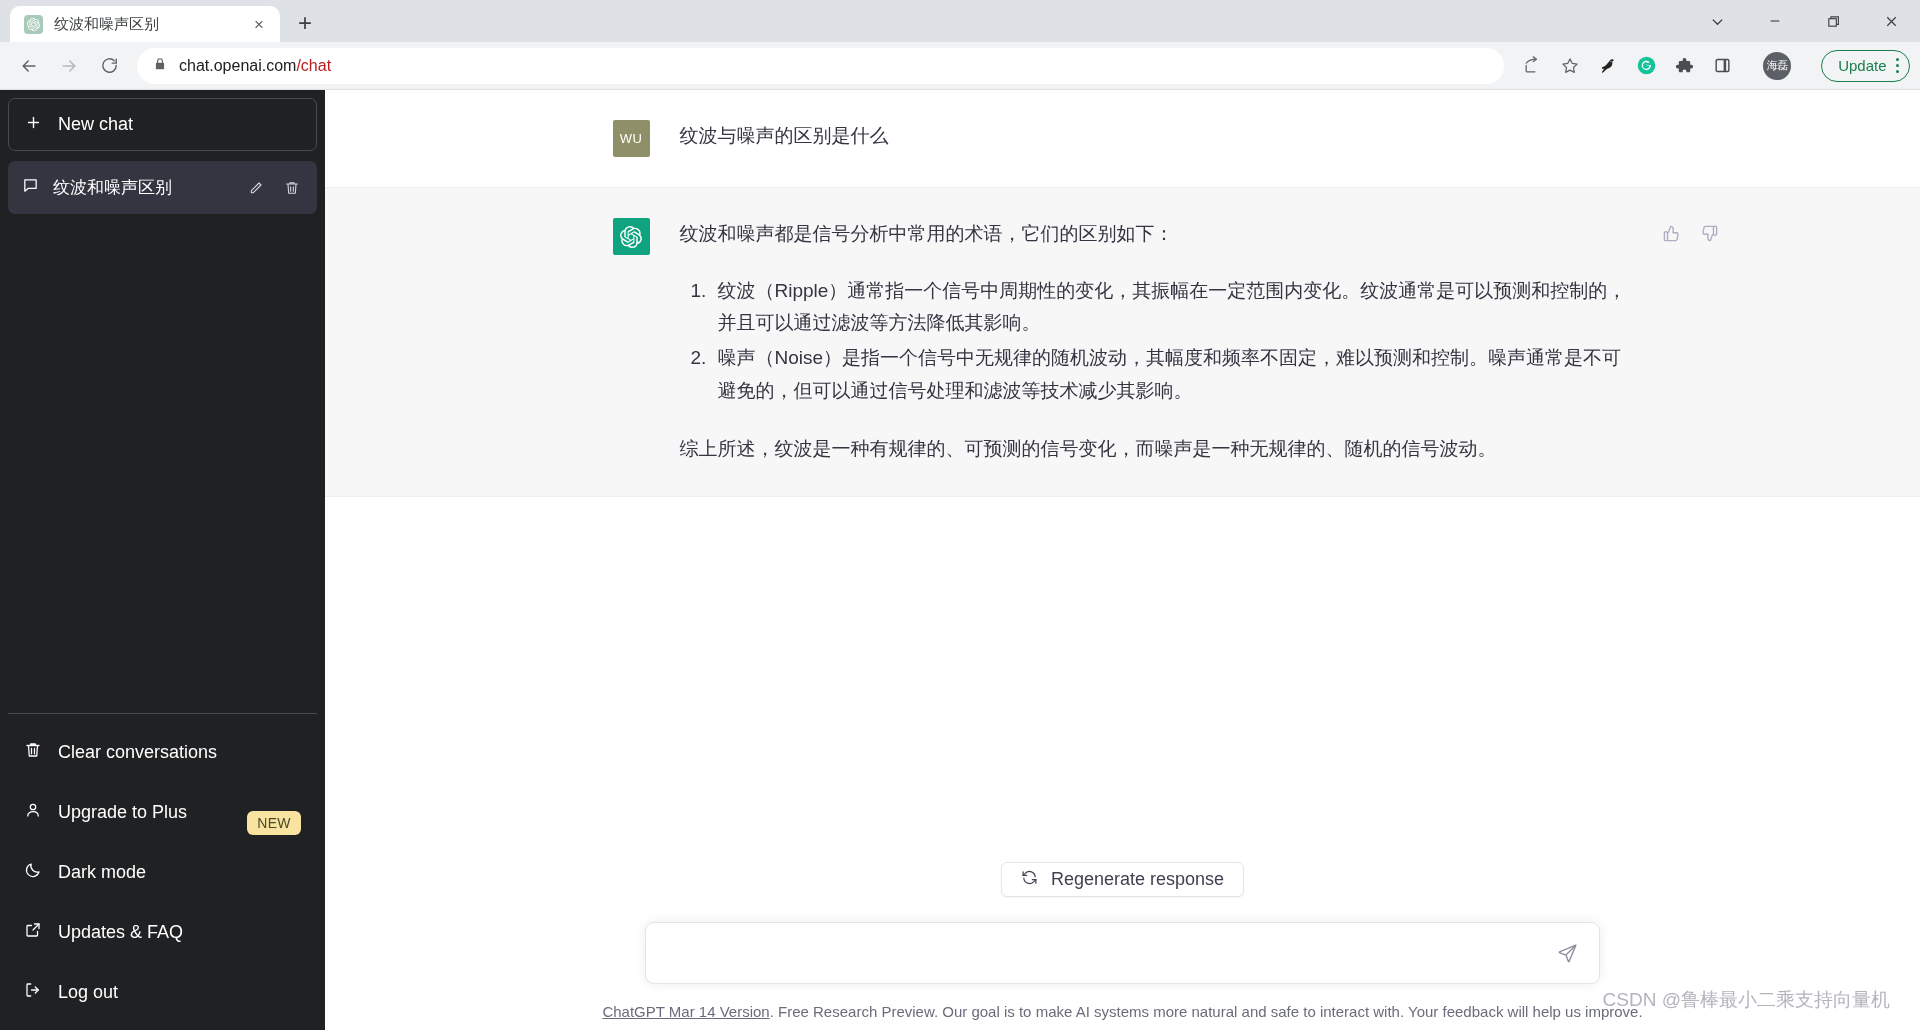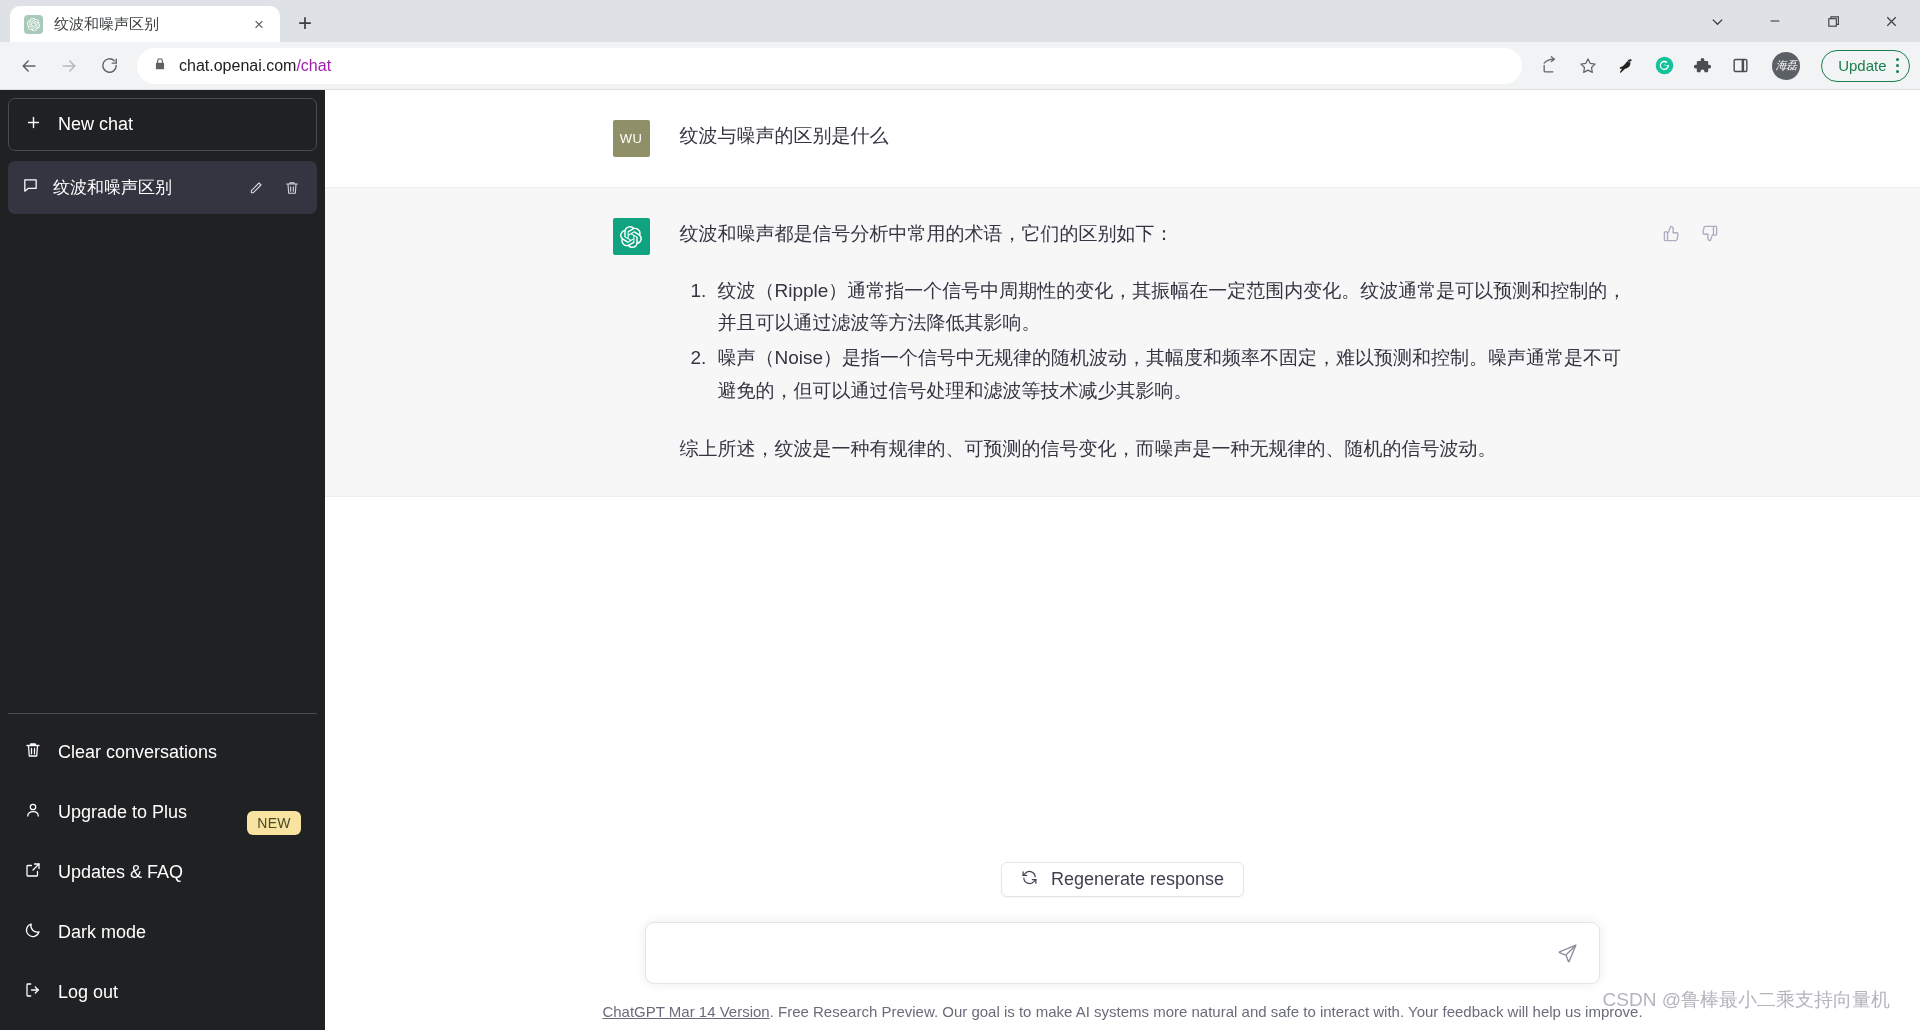--- a/index.html
+++ b/index.html
@@ -62,31 +62,31 @@
   .nav-btn.disabled { color: #b5b8bb; }
   .omnibox {
     flex: 1; height: 36px; background: #ffffff; border-radius: 18px;
     display: flex; align-items: center; gap: 12px;
     padding: 0 16px; margin: 0 9px 0 7px; min-width: 0;
   }
   .omnibox-url {
     font-size: 16px; color: #202124; white-space: nowrap;
     overflow: hidden; text-overflow: ellipsis;
   }
-  .omnibox-url .path { color: #a21caf; }
+  .omnibox-url .path { color: #b91c1c; }
   .tb-icons { display: flex; align-items: center; gap: 4px; flex: none; }
   .tb-icon {
     width: 34px; height: 34px; display: flex; align-items: center;
     justify-content: center; color: #5f6368; border-radius: 50%; flex: none;
   }
   .tb-avatar {
     width: 28px; height: 28px; border-radius: 50%;
     background: #5b5f66; color: #fff; font-size: 11px;
     display: flex; align-items: center; justify-content: center;
-    margin: 0 11px; flex: none; letter-spacing: -0.5px; font-style: italic;
+    margin: 0 20px; flex: none; letter-spacing: -0.5px;
   }
   .update-btn {
     height: 32px; border: 1px solid #1a7f4b; border-radius: 16px;
     color: #1a7f4b; font-size: 15px; display: flex; align-items: center;
     gap: 9px; padding: 0 10px 0 16px; margin-left: 6px; flex: none;
   }
   .kebab { display: flex; flex-direction: column; gap: 2.5px; align-items: center; }
   .kebab i { width: 3.5px; height: 3.5px; border-radius: 50%; background: #1a7f4b; display: block; }
 
   
@@ -349,36 +349,36 @@
               <circle cx="12" cy="8" r="3.6"></circle>
               <path d="M5 20c0-3.6 3.1-5.8 7-5.8s7 2.2 7 5.8"></path>
             </svg>
         </span>
         <span class="sb-label">Upgrade to Plus</span>
         <span class="badge-new">NEW</span>
       </div>
 
       <div class="sb-item">
         <span>
+          <svg width="18" height="18" viewBox="0 0 24 24" fill="none" stroke="#fff" stroke-width="1.7" stroke-linejoin="round">
+              <path d="M20 14.5A8.5 8.5 0 0 1 9.5 4 8.5 8.5 0 1 0 20 14.5Z"></path>
+            </svg>
+        </span>
+        <span class="sb-label">Dark mode</span>
+      </div>
+
+      <div class="sb-item">
+        <span>
           <svg width="18" height="18" viewBox="0 0 24 24" fill="none" stroke="#fff" stroke-width="1.7" stroke-linecap="round" stroke-linejoin="round">
               <path d="M14 4h6v6"></path>
               <path d="M20 4l-8 8"></path>
               <path d="M18 14v5a1 1 0 0 1-1 1H5a1 1 0 0 1-1-1V7a1 1 0 0 1 1-1h5"></path>
             </svg>
         </span>
         <span class="sb-label">Updates &amp; FAQ</span>
-      </div>
-
-      <div class="sb-item">
-        <span>
-          <svg width="18" height="18" viewBox="0 0 24 24" fill="none" stroke="#fff" stroke-width="1.7" stroke-linejoin="round">
-              <path d="M20 14.5A8.5 8.5 0 0 1 9.5 4 8.5 8.5 0 1 0 20 14.5Z"></path>
-            </svg>
-        </span>
-        <span class="sb-label">Dark mode</span>
       </div>
 
       <div class="sb-item">
         <span>
           <svg width="18" height="18" viewBox="0 0 24 24" fill="none" stroke="#fff" stroke-width="1.7" stroke-linecap="round" stroke-linejoin="round">
               <path d="M9 4H5a1 1 0 0 0-1 1v14a1 1 0 0 0 1 1h4"></path>
               <path d="M15 8l4 4-4 4"></path>
               <path d="M19 12h-9"></path>
             </svg>
         </span>

